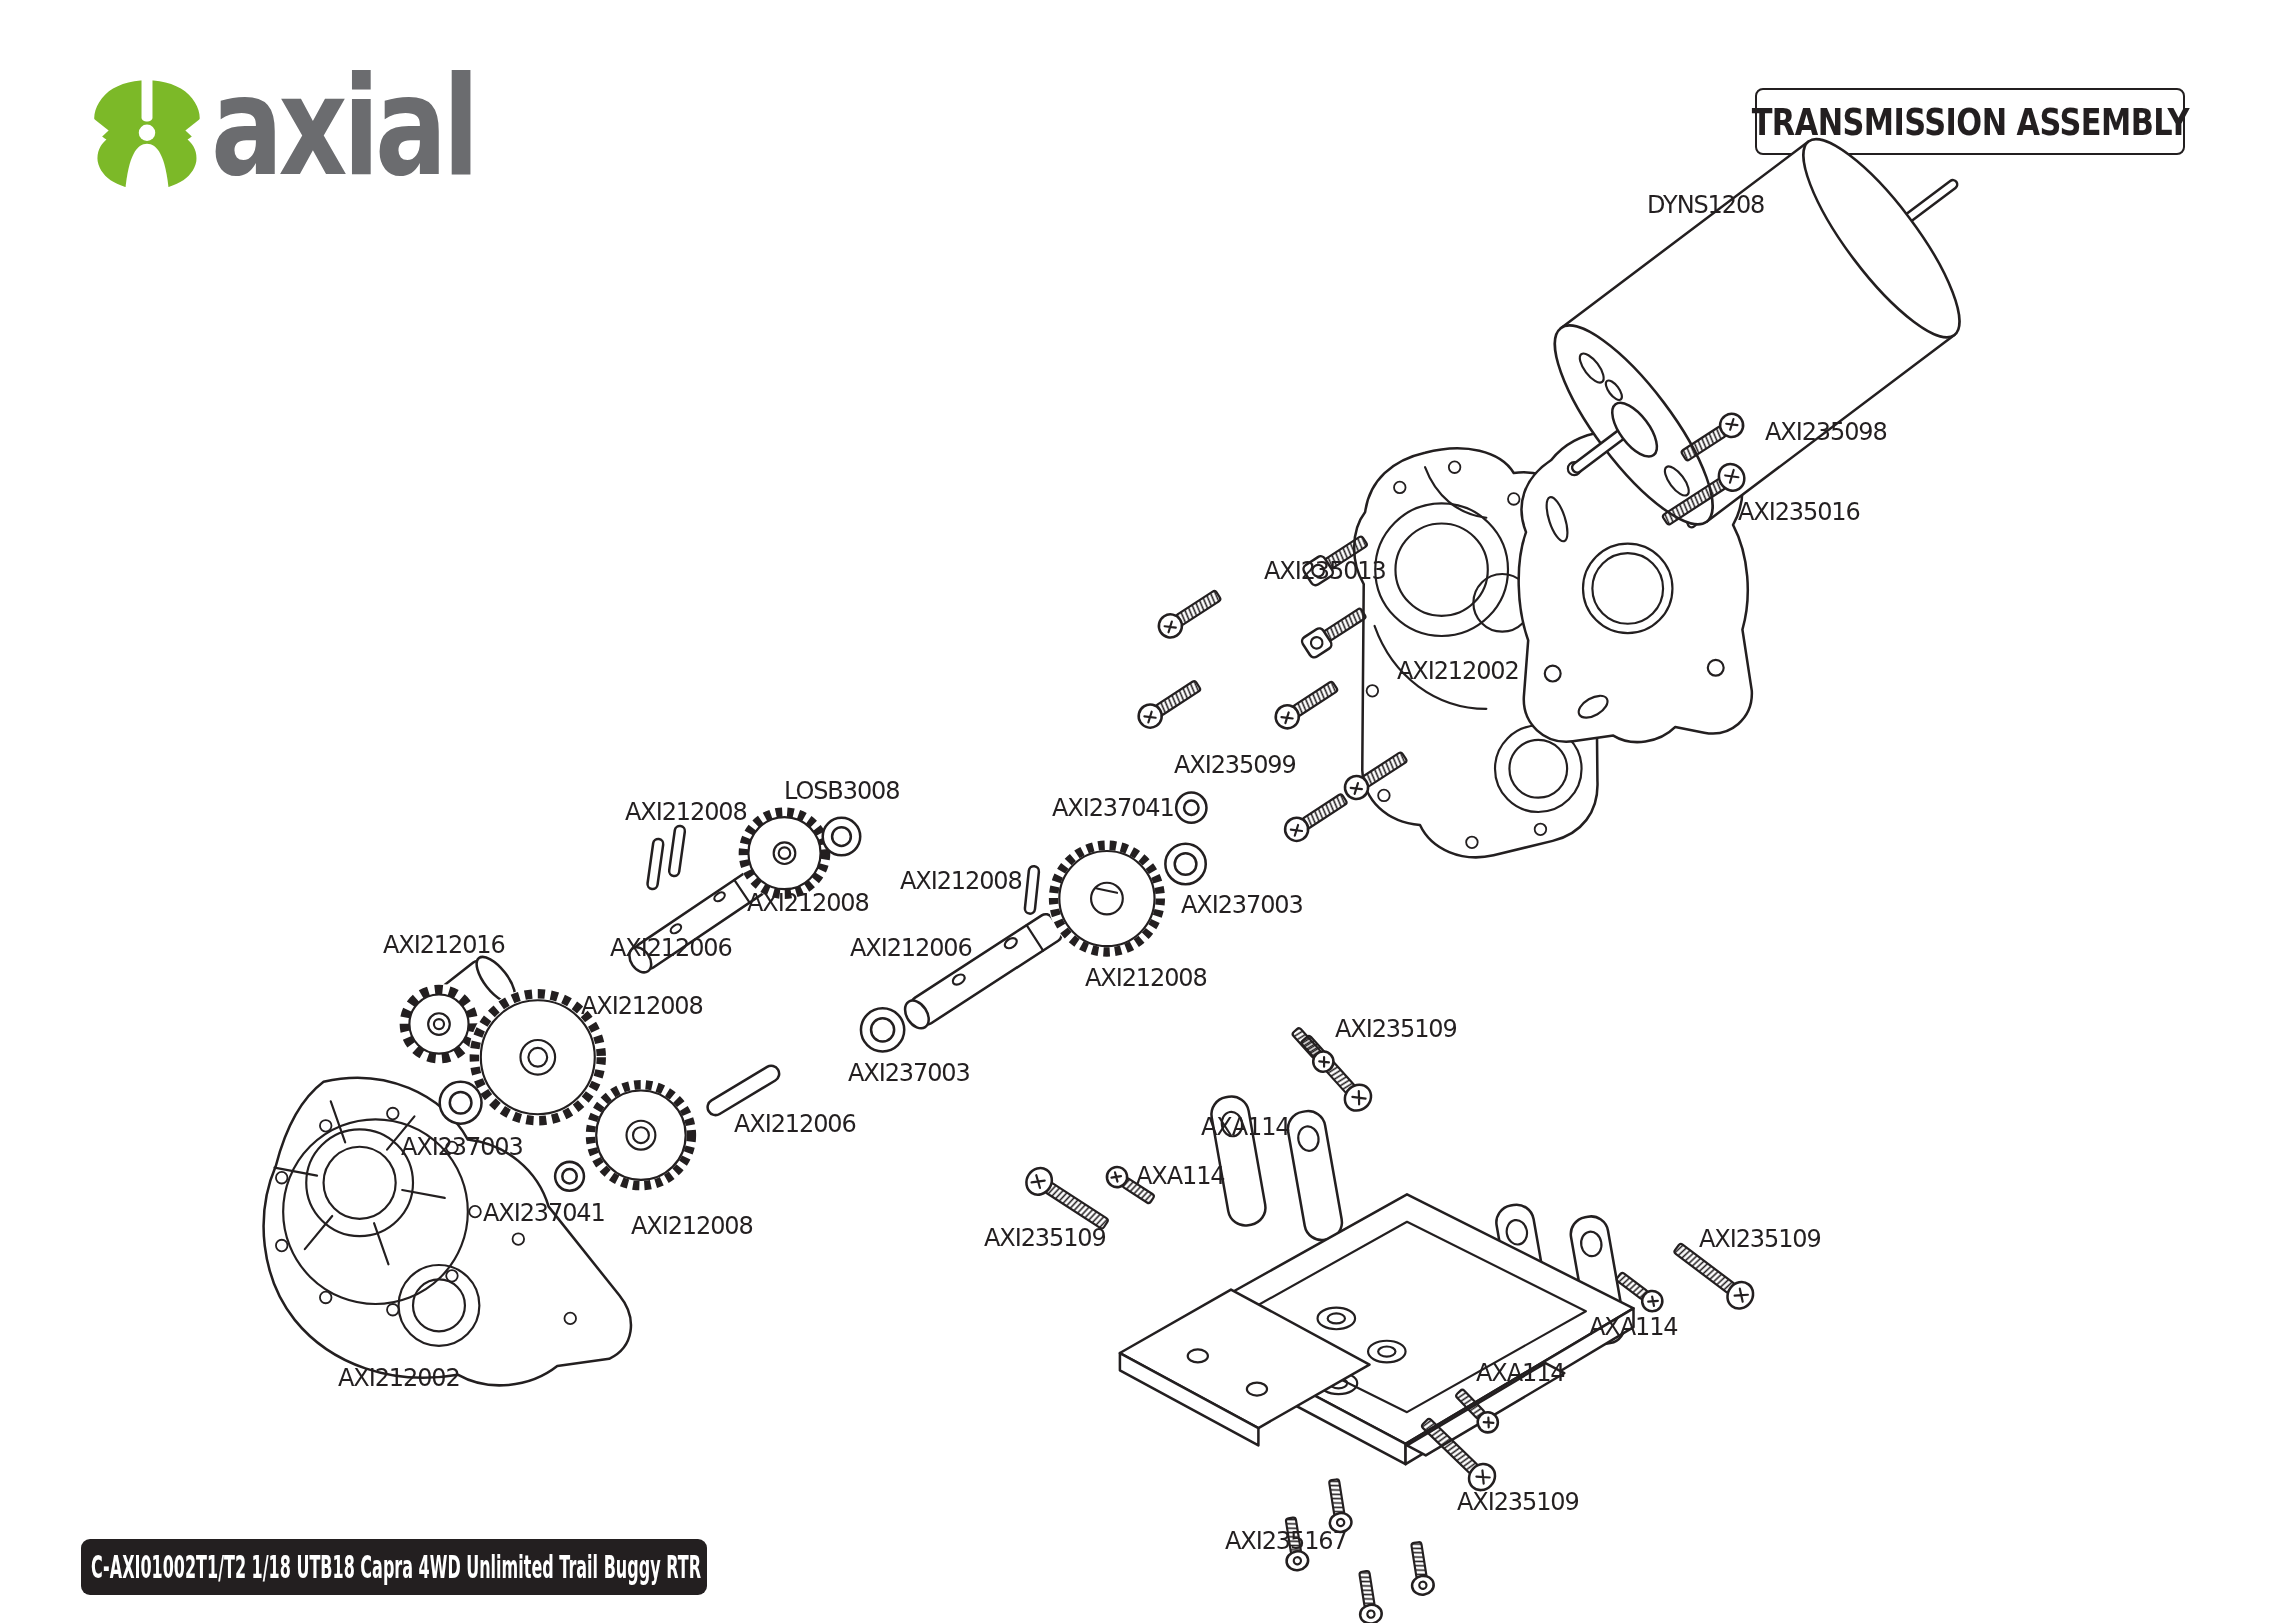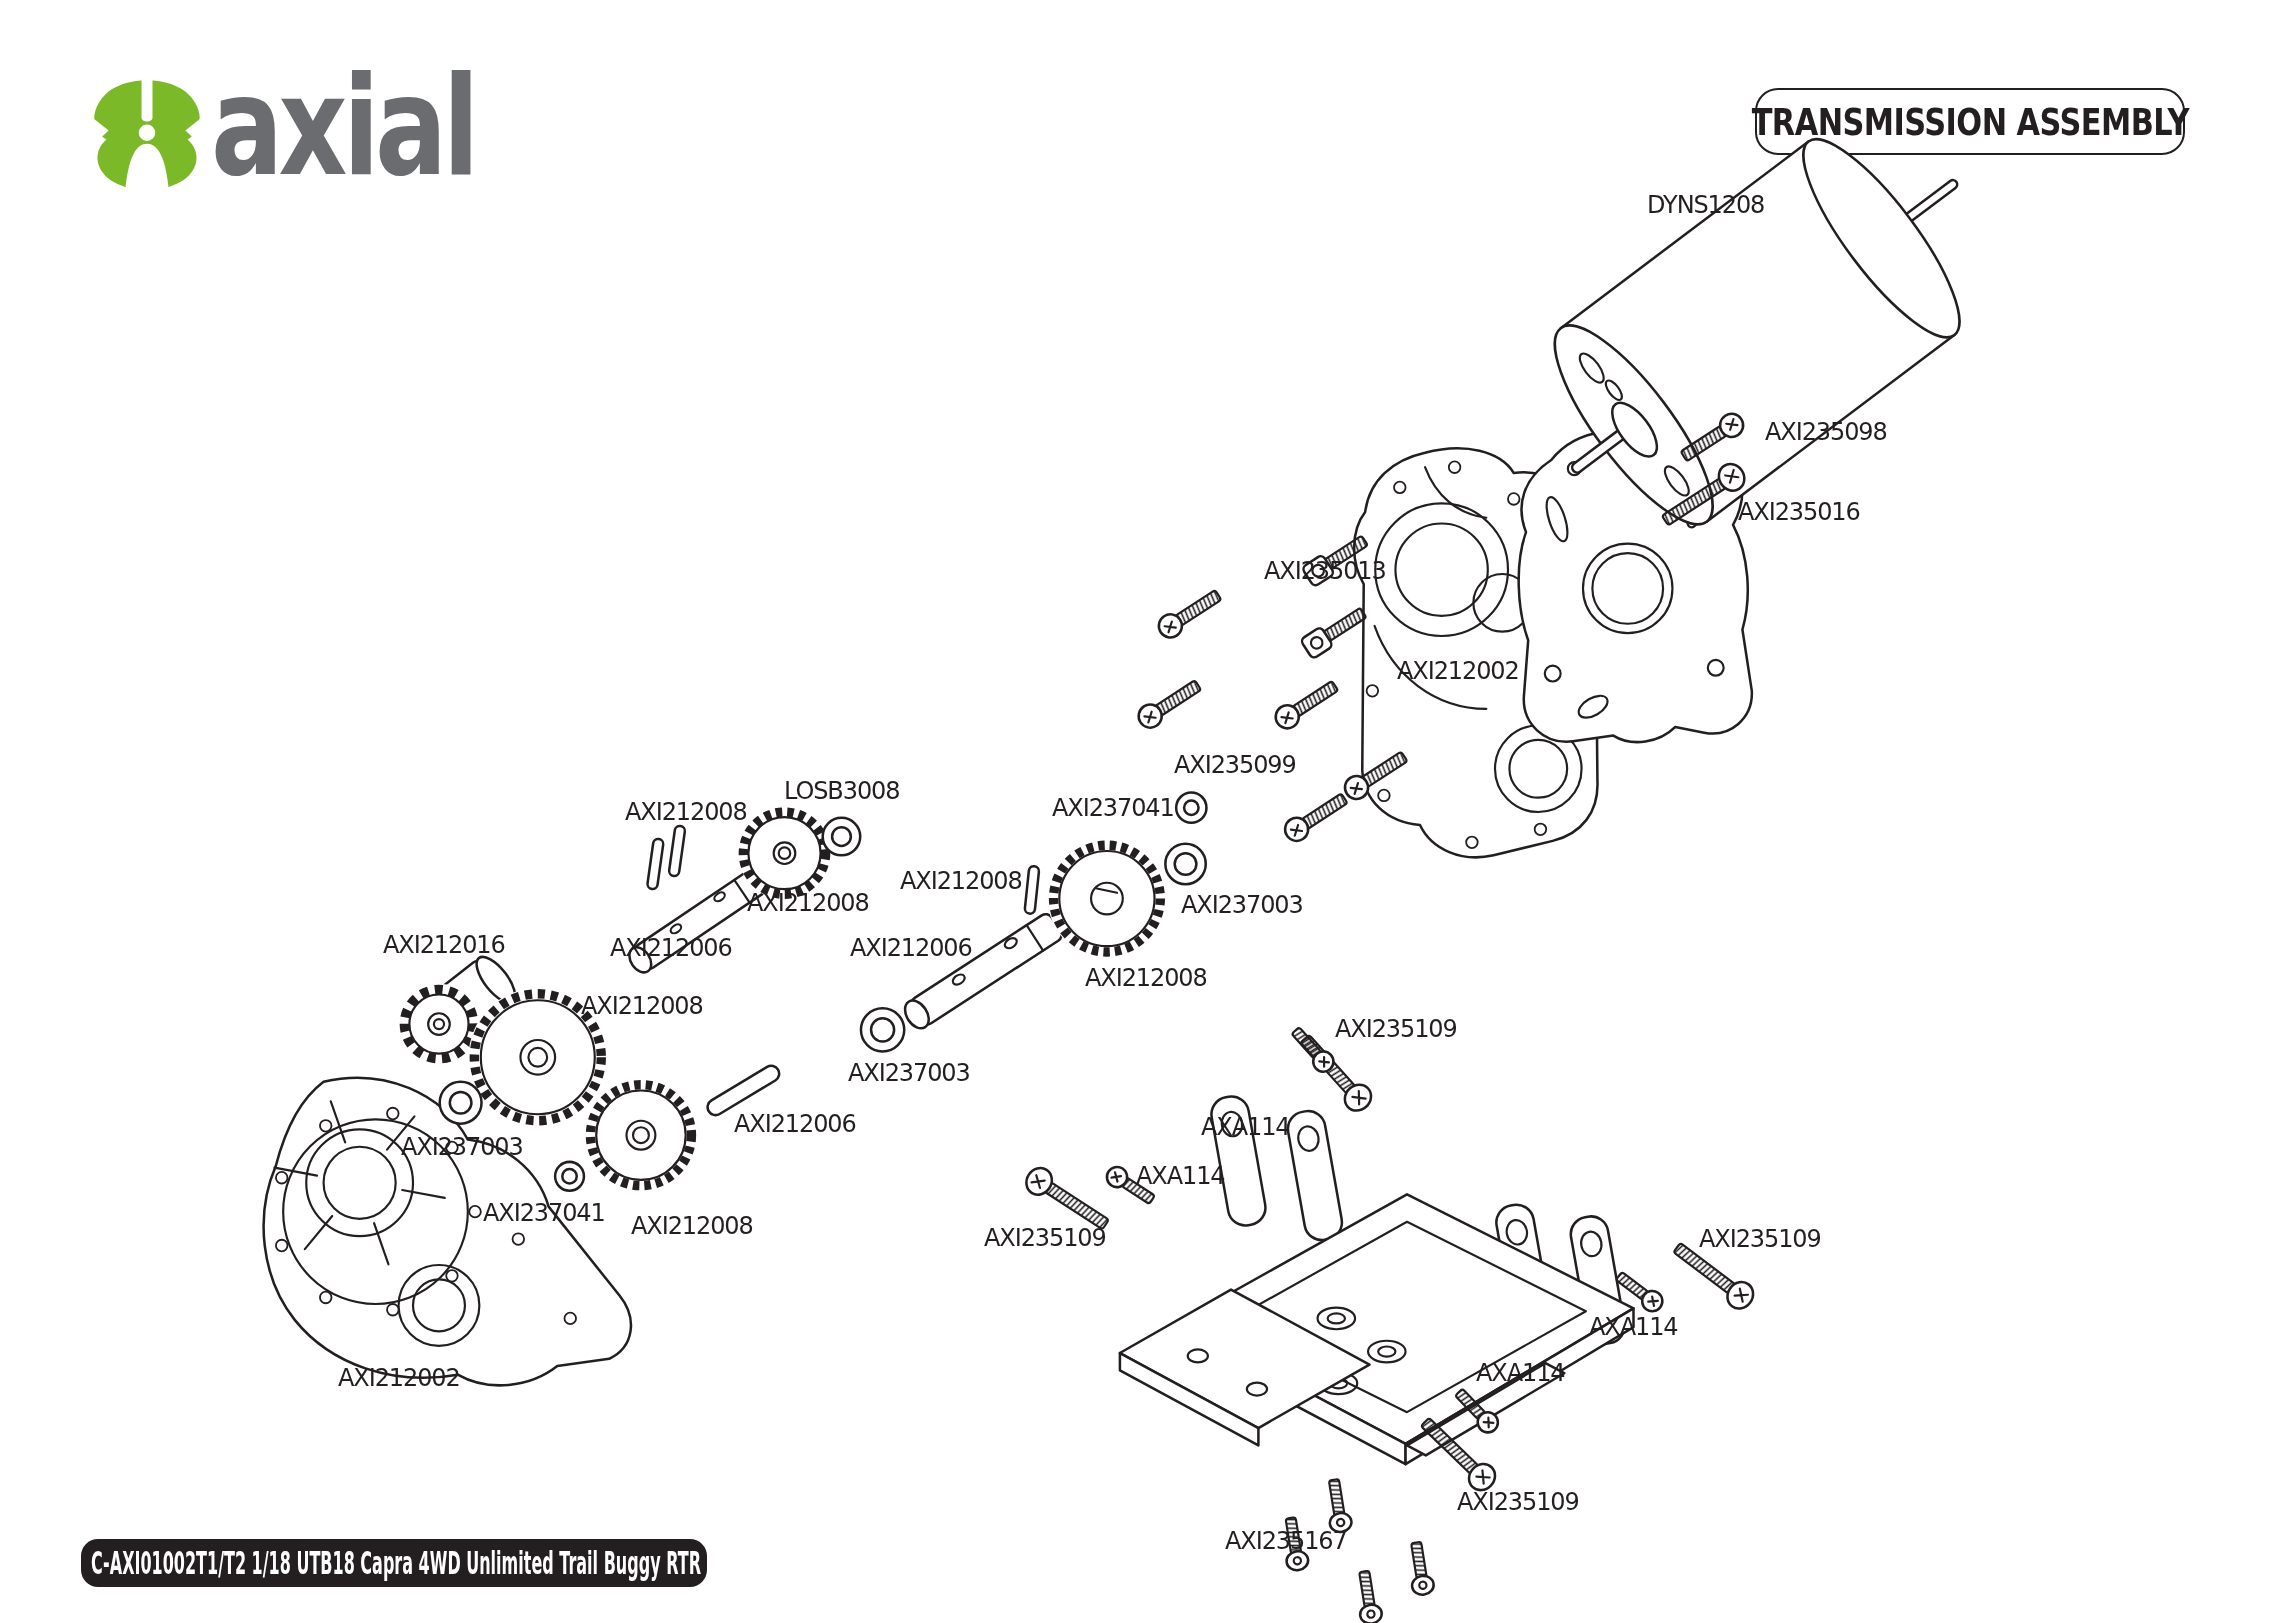--- a/index.html
+++ b/index.html
@@ -5,32 +5,32 @@
   html,body { margin:0; padding:0; background:#fff; }
   #stage { position:relative; width:2273px; height:1623px; background:#fff; overflow:hidden;
            font-family:"DejaVu Sans", sans-serif;margin-top:20px; }
 
   
   .logo-icon { position:absolute; left:92px; top:58px; width:110px; height:114px; }
   .logo-text { position:absolute; left:211px; top:38px; font-size:137px; font-weight:bold;
                color:#6b6c6f; letter-spacing:-5.8px; transform:scaleX(.78); transform-origin:left top;
                line-height:1; }
   .title-box { position:absolute; left:1755px; top:68px; width:426px; height:63px;
-               border:2.9px solid #231f20; border-radius:23px; display:flex; align-items:center;
+               border:2.9px solid #231f20; border-radius:8px; display:flex; align-items:center;
                justify-content:center; background:#fff; }
   .title-box span { font-size:38px; font-weight:bold; color:#231f20; white-space:nowrap;
                transform:scaleX(.8); letter-spacing:-0.7px; }
 
   
   .plabel { position:absolute; font-size:24px; color:#231f20; letter-spacing:-1.1px;
             white-space:nowrap; line-height:1.1; }
 
   
-  .footer { position:absolute; left:81px; top:1519px; width:626px; height:48px;
-            background:#231f20; border-radius:17px; display:flex; align-items:center; }
+  .footer { position:absolute; left:81px; top:1519px; width:626px; height:56px;
+            background:#231f20; border-radius:9px; display:flex; align-items:center; }
   .footer span { color:#fff; font-size:32px; font-weight:bold; white-space:nowrap;
             padding-left:20px; transform:scaleX(.5); transform-origin:left center; }
 
   
   .art { position:absolute; left:0; top:0; }
   .ln   { fill:#fff; stroke:#231f20; stroke-width:3.5; stroke-linejoin:round; stroke-linecap:round; }
   .nf   { fill:none; stroke:#231f20; stroke-width:3;   stroke-linejoin:round; stroke-linecap:round; }
   .teeth{ fill:none; stroke:#231f20; stroke-width:13; }
   .shk  { fill:url(#thr); stroke:#231f20; stroke-width:3; }
   .dot  { fill:#fff; stroke:#231f20; stroke-width:2.5; }

